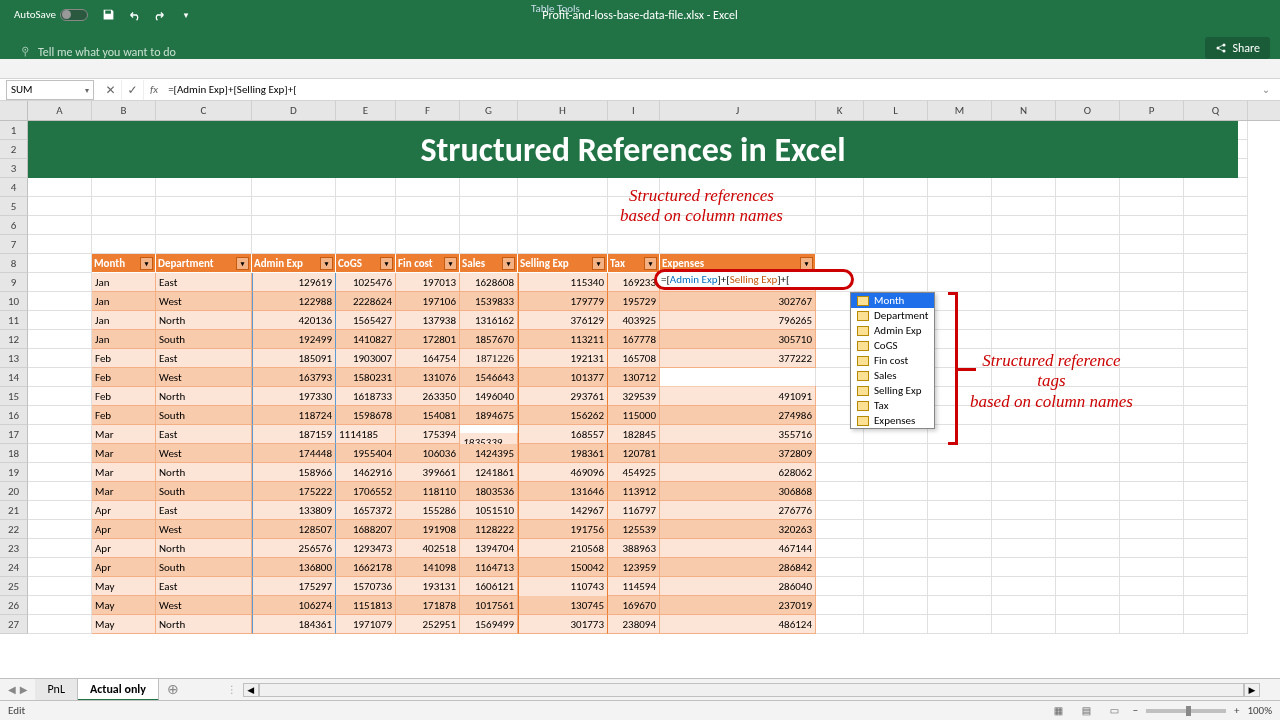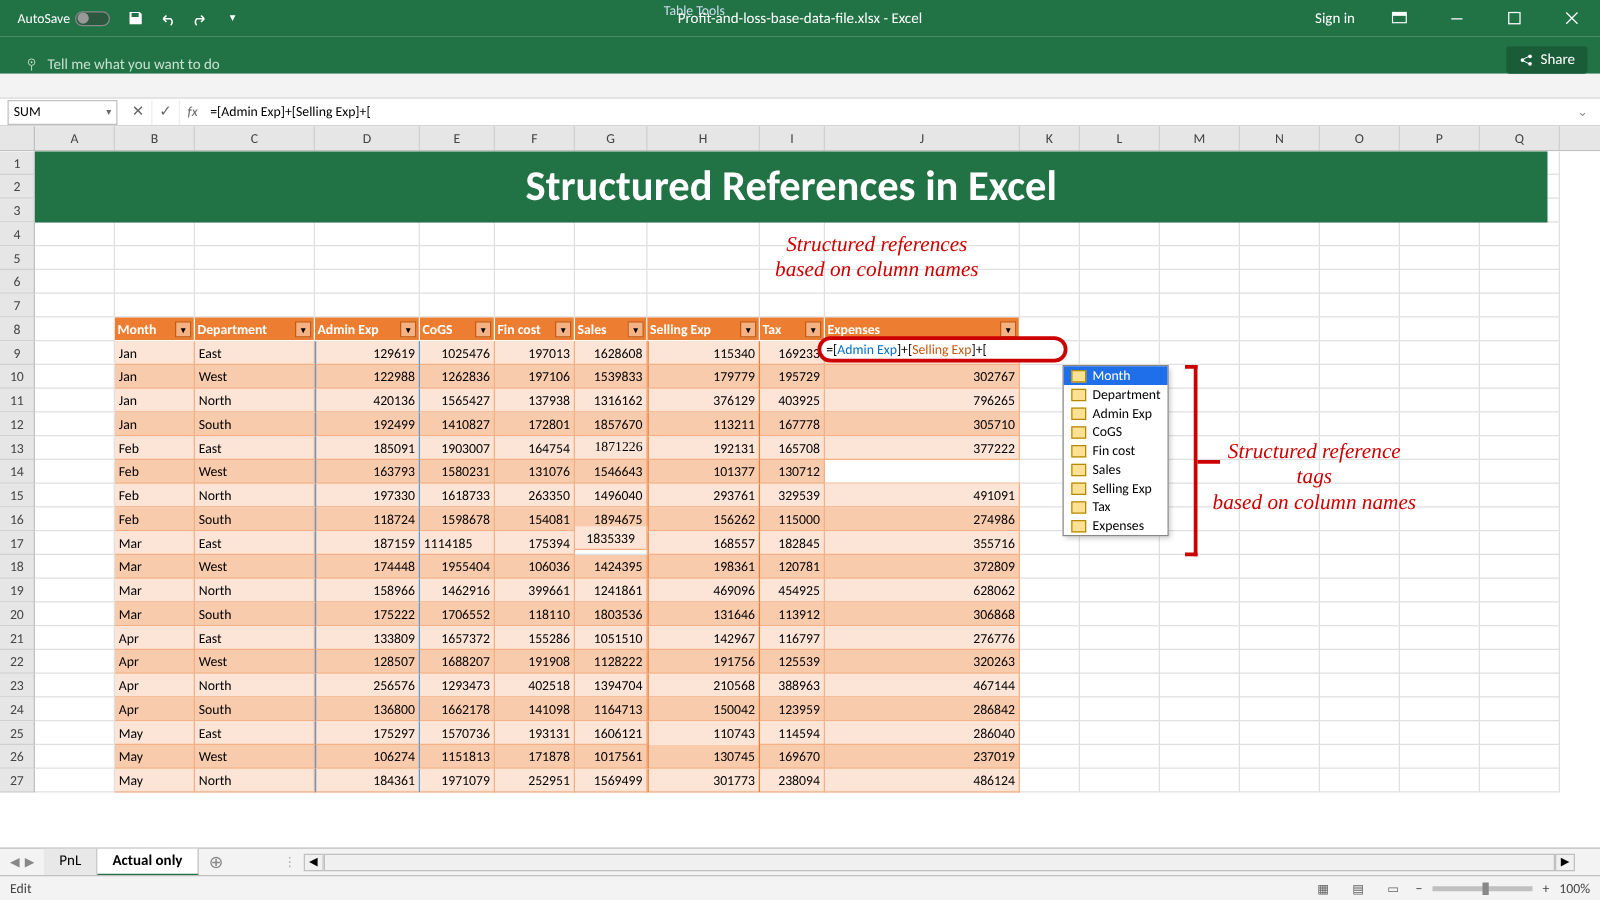--- a/index.html
+++ b/index.html
@@ -122,45 +122,20 @@
     </div>
     <div class="qat-btn">
       <svg width="14" height="12" viewBox="0 0 16 14">
           <path fill="none" stroke="#fff" stroke-width="1.5" d="M12 7H5a4 4 0 0 0 0 6M12 7l-3-3M12 7l-3 3"></path>
         </svg>
     </div>
     <div class="qat-btn" style="font-size:9px">▾</div>
   </div>
   <div class="table-tools">Table Tools</div>
   <div class="title-center">Profit-and-loss-base-data-file.xlsx - Excel</div>
-  <div class="title-right">
-    <span class="sign-in">Sign in</span>
-    <div class="win-btn">
-      <svg width="13" height="11" viewBox="0 0 14 12">
-          <rect x="1" y="1" width="12" height="9" fill="none" stroke="#fff"></rect>
-          <rect x="1" y="1" width="12" height="3" fill="#fff"></rect>
-        </svg>
-    </div>
-    <div class="win-btn">
-        <svg width="11" height="11">
-          <line x1="1" y1="6" x2="10" y2="6" stroke="#fff" stroke-width="1"></line>
-        </svg>
-      </div>
-    <div class="win-btn">
-        <svg width="11" height="11">
-          <rect x="1" y="1" width="9" height="9" fill="none" stroke="#fff"></rect>
-        </svg>
-      </div>
-    <div class="win-btn">
-        <svg width="11" height="11">
-          <line x1="1" y1="1" x2="10" y2="10" stroke="#fff"></line>
-          <line x1="10" y1="1" x2="1" y2="10" stroke="#fff"></line>
-        </svg>
-      </div>
-  </div>
 </div>
 
 <div class="ribbon-tabs">
   <div class="tell-me">
     <svg width="12" height="12" viewBox="0 0 16 16">
         <circle cx="7" cy="5" r="3.5" fill="none" stroke="#c8e0d0"></circle>
         <path d="M7 9v5" stroke="#c8e0d0"></path>
         <circle cx="7" cy="5" r="1" fill="#c8e0d0"></circle>
       </svg>
     <span>Tell me what you want to do</span>
@@ -798,21 +773,21 @@
     <div class="tbl-cell tbl-odd r col-ae" style="position: absolute; left: 252px; top: 152px; width: 84px; height: 19px; text-align: right;">129619</div>
     <div class="tbl-cell tbl-odd r" style="position: absolute; left: 336px; top: 152px; width: 60px; height: 19px; text-align: right;">1025476</div>
     <div class="tbl-cell tbl-odd r" style="position: absolute; left: 396px; top: 152px; width: 64px; height: 19px; text-align: right;">197013</div>
     <div class="tbl-cell tbl-odd r" style="position: absolute; left: 460px; top: 152px; width: 58px; height: 19px; text-align: right;">1628608</div>
     <div class="tbl-cell tbl-odd r col-se" style="position: absolute; left: 518px; top: 152px; width: 90px; height: 19px; text-align: right;">115340</div>
     <div class="tbl-cell tbl-odd r" style="position: absolute; left: 608px; top: 152px; width: 52px; height: 19px; text-align: right;">169233</div>
     <div class="tbl-cell tbl-odd r" style="position: absolute; left: 660px; top: 152px; width: 156px; height: 19px; text-align: right;"></div>
     <div class="tbl-cell tbl-even" style="position: absolute; left: 92px; top: 171px; width: 64px; height: 19px; text-align: left;">Jan</div>
     <div class="tbl-cell tbl-even" style="position: absolute; left: 156px; top: 171px; width: 96px; height: 19px; text-align: left;">West</div>
     <div class="tbl-cell tbl-even r col-ae" style="position: absolute; left: 252px; top: 171px; width: 84px; height: 19px; text-align: right;">122988</div>
-    <div class="tbl-cell tbl-even r" style="position: absolute; left: 336px; top: 171px; width: 60px; height: 19px; text-align: right;">1262836</div>
+    <div class="tbl-cell tbl-even r" style="position: absolute; left: 336px; top: 171px; width: 60px; height: 19px; text-align: right;">2228624</div>
     <div class="tbl-cell tbl-even r" style="position: absolute; left: 396px; top: 171px; width: 64px; height: 19px; text-align: right;">197106</div>
     <div class="tbl-cell tbl-even r" style="position: absolute; left: 460px; top: 171px; width: 58px; height: 19px; text-align: right;">1539833</div>
     <div class="tbl-cell tbl-even r col-se" style="position: absolute; left: 518px; top: 171px; width: 90px; height: 19px; text-align: right;">179779</div>
     <div class="tbl-cell tbl-even r" style="position: absolute; left: 608px; top: 171px; width: 52px; height: 19px; text-align: right;">195729</div>
     <div class="tbl-cell tbl-even r" style="position: absolute; left: 660px; top: 171px; width: 156px; height: 19px; text-align: right;">302767</div>
     <div class="tbl-cell tbl-odd" style="position: absolute; left: 92px; top: 190px; width: 64px; height: 19px; text-align: left;">Jan</div>
     <div class="tbl-cell tbl-odd" style="position: absolute; left: 156px; top: 190px; width: 96px; height: 19px; text-align: left;">North</div>
     <div class="tbl-cell tbl-odd r col-ae" style="position: absolute; left: 252px; top: 190px; width: 84px; height: 19px; text-align: right;">420136</div>
     <div class="tbl-cell tbl-odd r" style="position: absolute; left: 336px; top: 190px; width: 60px; height: 19px; text-align: right;">1565427</div>
     <div class="tbl-cell tbl-odd r" style="position: absolute; left: 396px; top: 190px; width: 64px; height: 19px; text-align: right;">137938</div>
@@ -863,21 +838,21 @@
     <div class="tbl-cell tbl-even r" style="position: absolute; left: 396px; top: 285px; width: 64px; height: 19px; text-align: right;">154081</div>
     <div class="tbl-cell tbl-even r" style="position: absolute; left: 460px; top: 285px; width: 58px; height: 19px; text-align: right;">1894675</div>
     <div class="tbl-cell tbl-even r col-se" style="position: absolute; left: 518px; top: 285px; width: 90px; height: 19px; text-align: right;">156262</div>
     <div class="tbl-cell tbl-even r" style="position: absolute; left: 608px; top: 285px; width: 52px; height: 19px; text-align: right;">115000</div>
     <div class="tbl-cell tbl-even r" style="position: absolute; left: 660px; top: 285px; width: 156px; height: 19px; text-align: right;">274986</div>
     <div class="tbl-cell tbl-odd" style="position: absolute; left: 92px; top: 304px; width: 64px; height: 19px; text-align: left;">Mar</div>
     <div class="tbl-cell tbl-odd" style="position: absolute; left: 156px; top: 304px; width: 96px; height: 19px; text-align: left;">East</div>
     <div class="tbl-cell tbl-odd r col-ae" style="position: absolute; left: 252px; top: 304px; width: 84px; height: 19px; text-align: right;">187159</div>
     <div class="tbl-cell tbl-odd r" style="position: absolute; left: 336px; top: 304px; width: 60px; height: 19px; text-align: left;">1114185</div>
     <div class="tbl-cell tbl-odd r" style="position: absolute; left: 396px; top: 304px; width: 64px; height: 19px; text-align: right;">175394</div>
-    <div class="tbl-cell tbl-odd r" style="position: absolute; left: 460px; top: 300px; width: 58px; height: 19px; text-align: center;">1835339</div>
+    <div class="tbl-cell tbl-odd r" style="position: absolute; left: 460px; top: 312px; width: 58px; height: 19px; text-align: left; font-style: italic;">1835339</div>
     <div class="tbl-cell tbl-odd r col-se" style="position: absolute; left: 518px; top: 304px; width: 90px; height: 19px; text-align: right;">168557</div>
     <div class="tbl-cell tbl-odd r" style="position: absolute; left: 608px; top: 304px; width: 52px; height: 19px; text-align: right;">182845</div>
     <div class="tbl-cell tbl-odd r" style="position: absolute; left: 660px; top: 304px; width: 156px; height: 19px; text-align: right;">355716</div>
     <div class="tbl-cell tbl-even" style="position: absolute; left: 92px; top: 323px; width: 64px; height: 19px; text-align: left;">Mar</div>
     <div class="tbl-cell tbl-even" style="position: absolute; left: 156px; top: 323px; width: 96px; height: 19px; text-align: left;">West</div>
     <div class="tbl-cell tbl-even r col-ae" style="position: absolute; left: 252px; top: 323px; width: 84px; height: 19px; text-align: right;">174448</div>
     <div class="tbl-cell tbl-even r" style="position: absolute; left: 336px; top: 323px; width: 60px; height: 19px; text-align: right;">1955404</div>
     <div class="tbl-cell tbl-even r" style="position: absolute; left: 396px; top: 323px; width: 64px; height: 19px; text-align: right;">106036</div>
     <div class="tbl-cell tbl-even r" style="position: absolute; left: 460px; top: 323px; width: 58px; height: 19px; text-align: right;">1424395</div>
     <div class="tbl-cell tbl-even r col-se" style="position: absolute; left: 518px; top: 323px; width: 90px; height: 19px; text-align: right;">198361</div>

